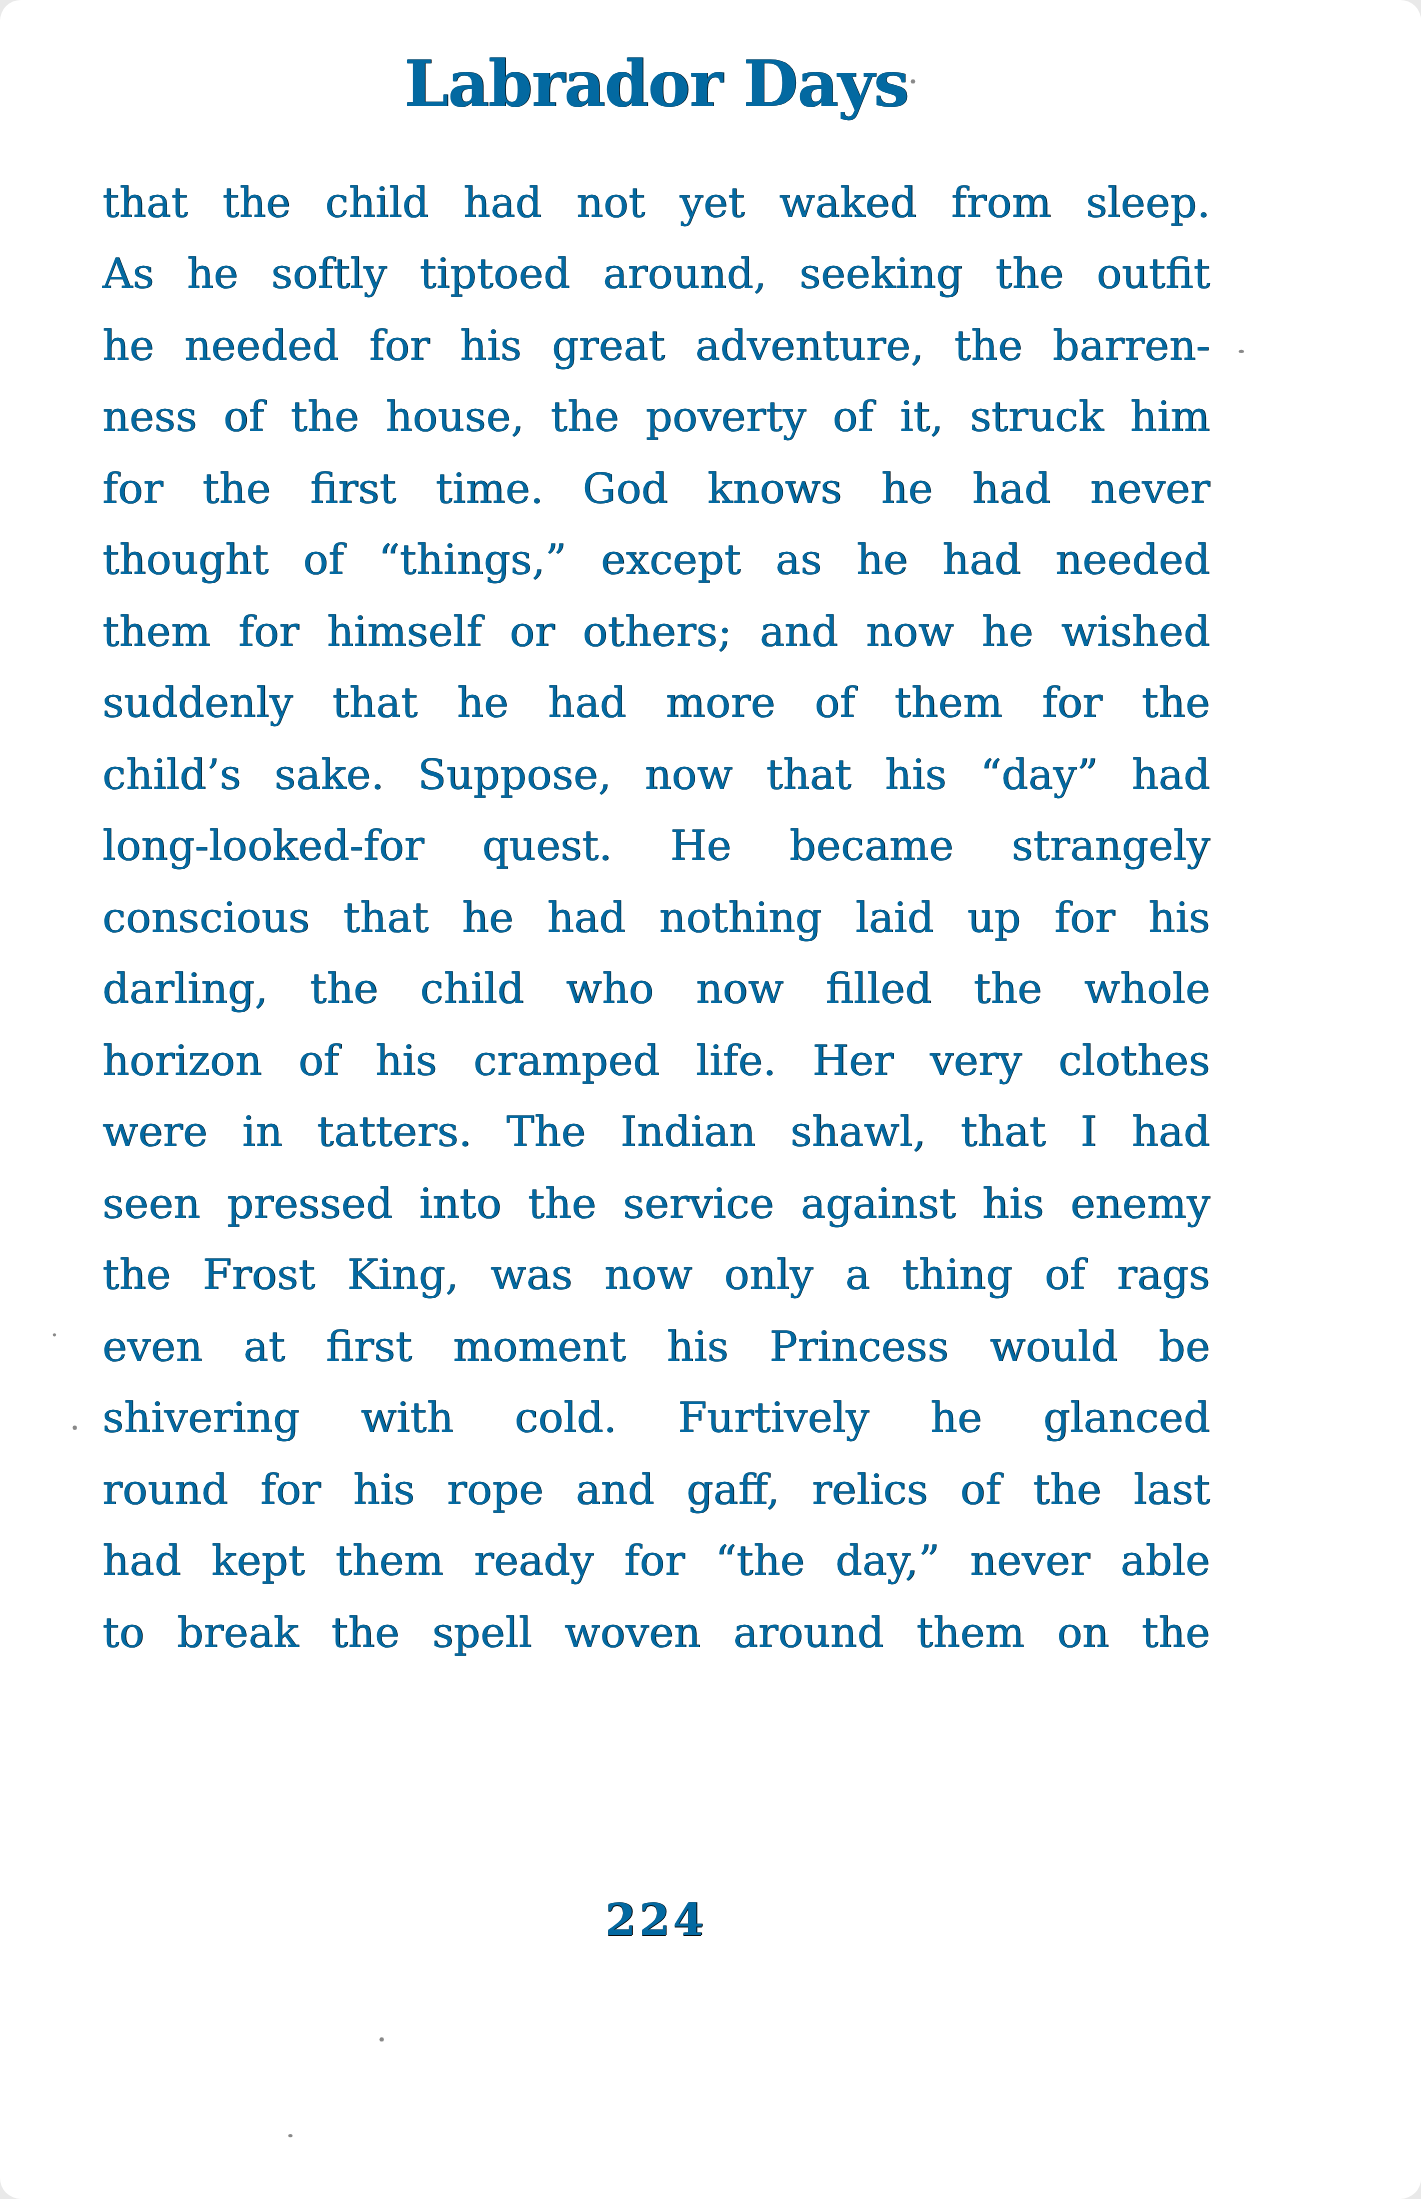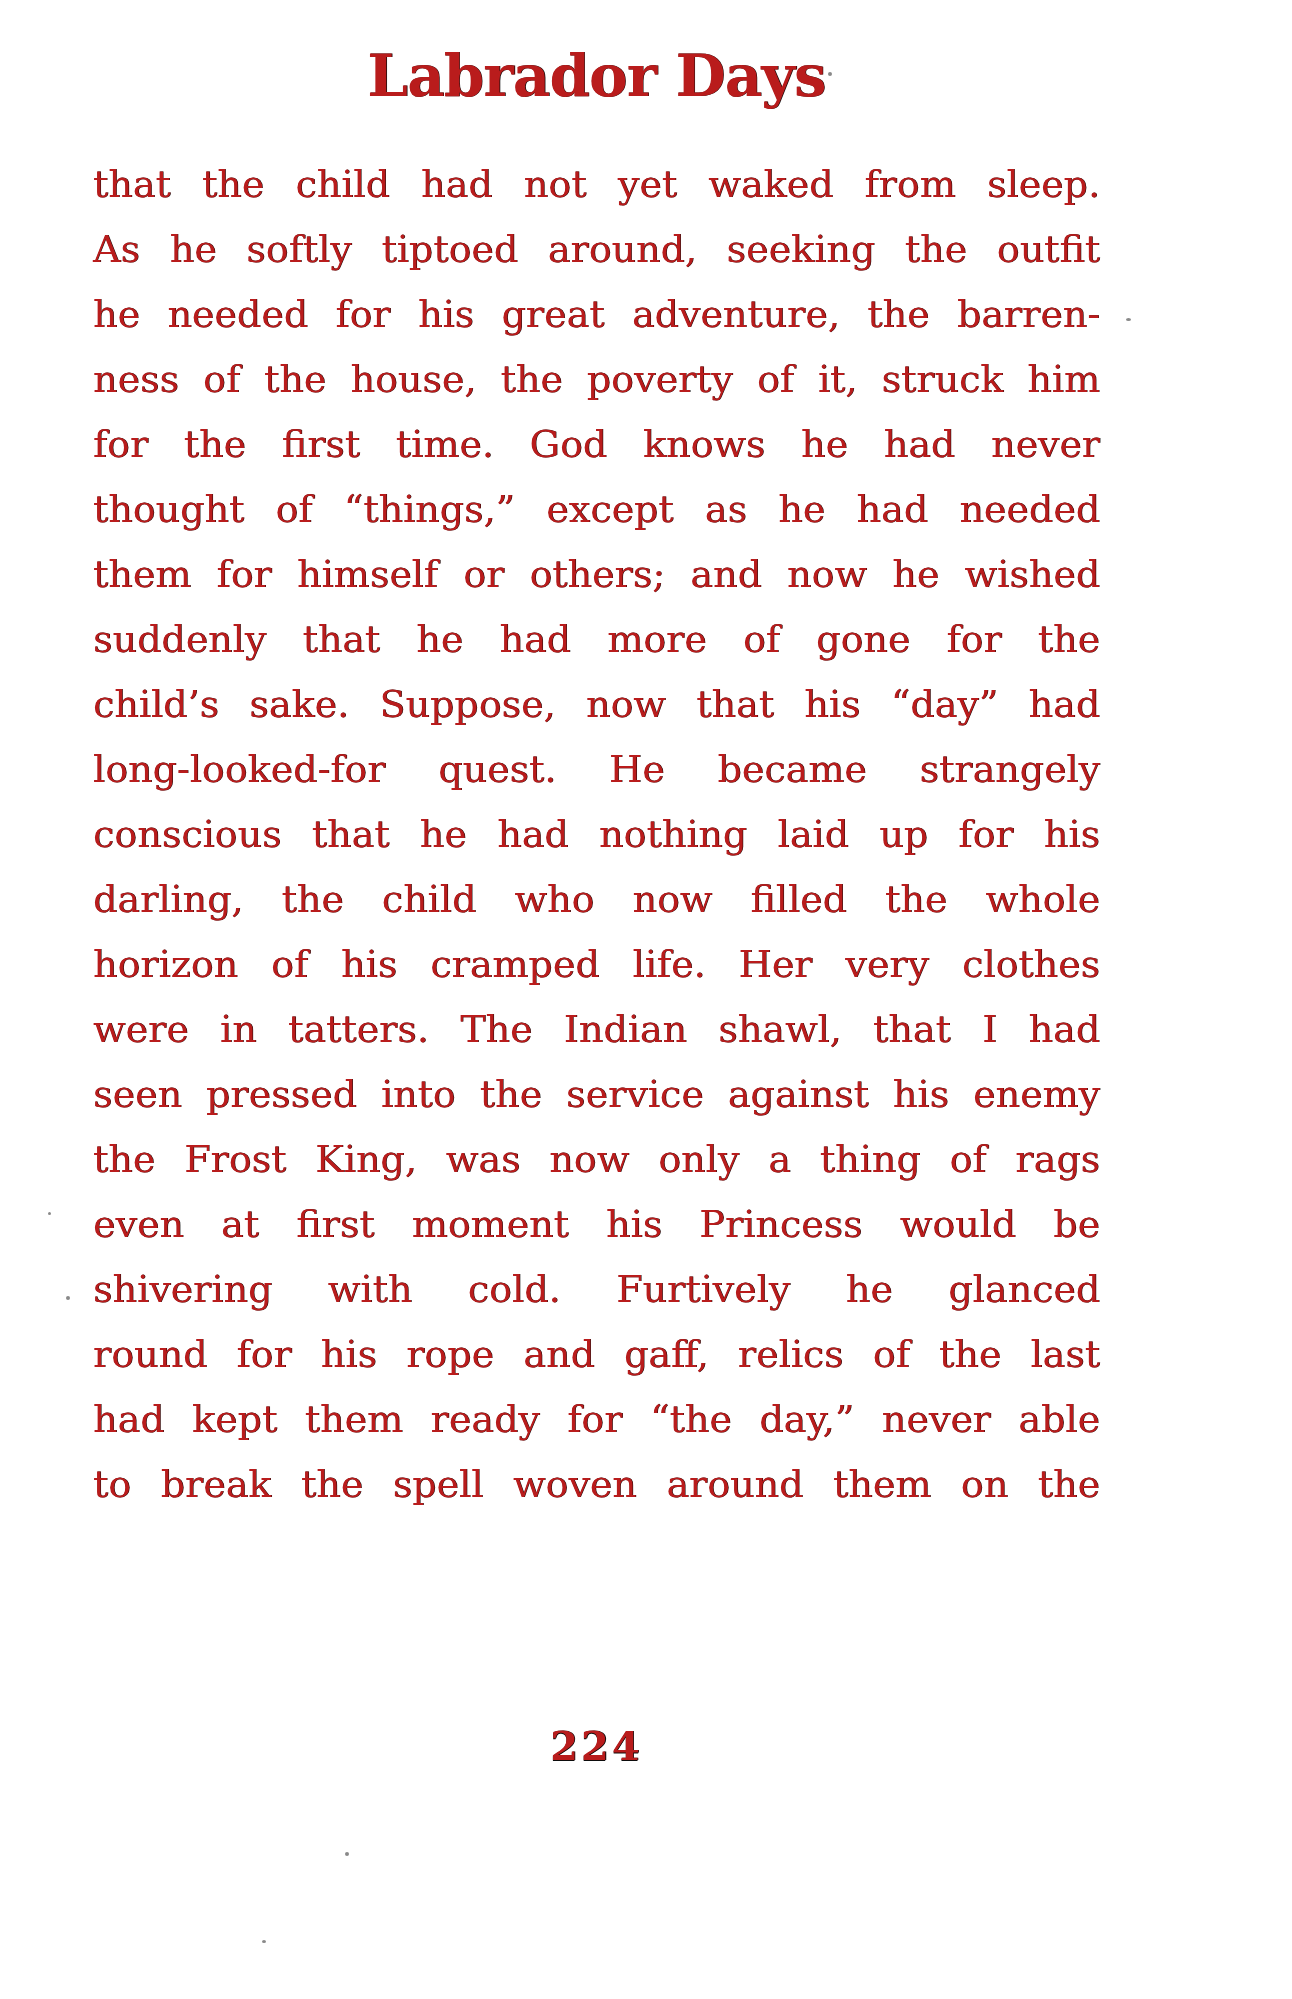--- a/index.html
+++ b/index.html
@@ -7,21 +7,22 @@
     padding: 0;
     background: #e9e9e9;
   }
   .page {
     position: relative;
     width: 1292px;
     height: 1999px;
     background: #ffffff;
     overflow: hidden;
     font-family: "DejaVu Serif", serif;
-    color: #b91c1c;
+    color: #0369a1;
+    border-radius: 19px;
   }
   .title {
     position: absolute;
     top: 42px;
     left: 93px;
     width: 1007px;
     text-align: center;
     font-size: 58px;
     font-weight: bold;
     letter-spacing: -1px;
@@ -75,21 +76,21 @@
   <div class="title">Labrador Days</div>
 
   <div class="body-text">
     <div class="text-line">that the child had not yet waked from sleep.</div>
     <div class="text-line">As he softly tiptoed around, seeking the outfit</div>
     <div class="text-line">he needed for his great adventure, the barren-</div>
     <div class="text-line">ness of the house, the poverty of it, struck him</div>
     <div class="text-line">for the first time. God knows he had never</div>
     <div class="text-line">thought of “things,” except as he had needed</div>
     <div class="text-line">them for himself or others; and now he wished</div>
-    <div class="text-line">suddenly that he had more of gone for the</div>
+    <div class="text-line">suddenly that he had more of them for the</div>
     <div class="text-line">child’s sake. Suppose, now that his “day” had</div>
     <div class="text-line">long-looked-for quest. He became strangely</div>
     <div class="text-line">conscious that he had nothing laid up for his</div>
     <div class="text-line">darling, the child who now filled the whole</div>
     <div class="text-line">horizon of his cramped life. Her very clothes</div>
     <div class="text-line">were in tatters. The Indian shawl, that I had</div>
     <div class="text-line">seen pressed into the service against his enemy</div>
     <div class="text-line">the Frost King, was now only a thing of rags</div>
     <div class="text-line">even at first moment his Princess would be</div>
     <div class="text-line">shivering with cold. Furtively he glanced</div>

